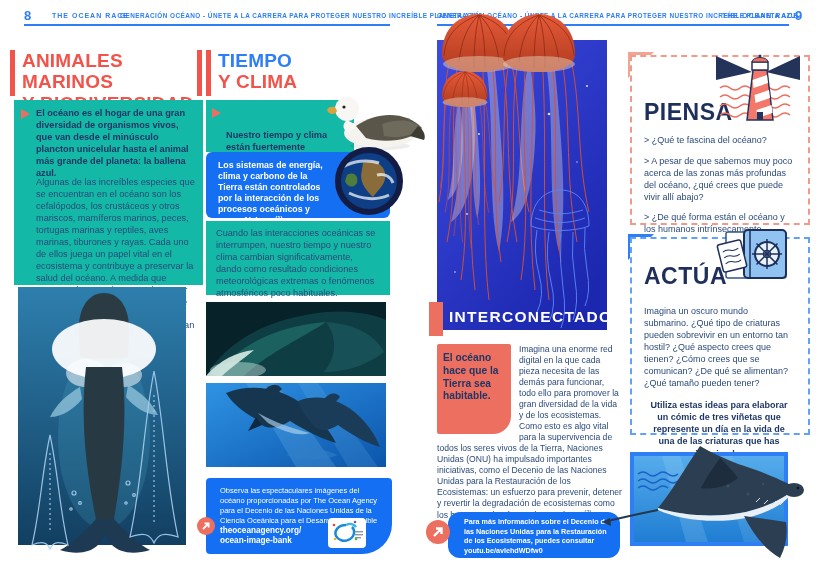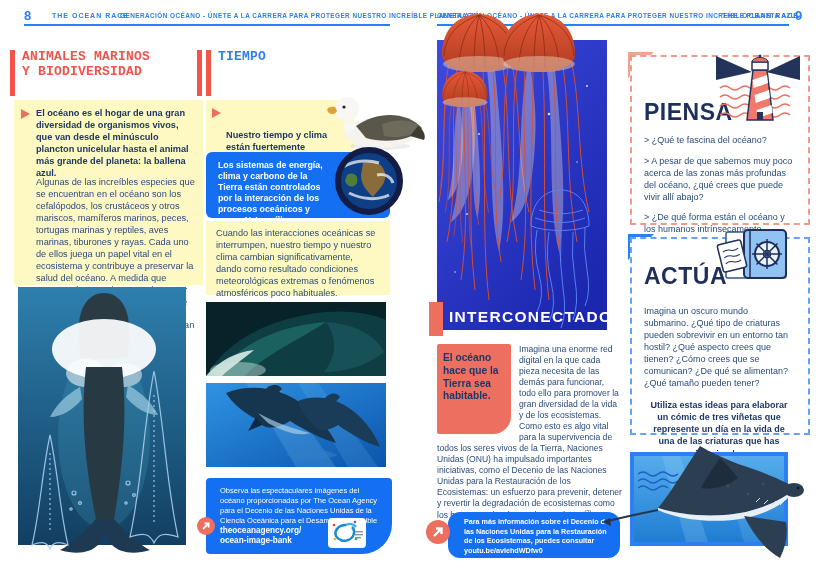--- a/index.html
+++ b/index.html
@@ -6,24 +6,24 @@
   .spread{position:relative;width:818px;height:576px;background:#ffffff;overflow:hidden;
           font-family:"Liberation Sans",sans-serif;color:#22355F;}
   .abs{position:absolute;}
   
   .hdr-tag{font-size:6.4px;font-weight:bold;color:#2D7EF7;letter-spacing:0.45px;white-space:nowrap;}
   .hdr-brand{font-size:7px;font-weight:bold;color:#2D7EF7;letter-spacing:1px;white-space:nowrap;}
   .hdr-num{font-size:13px;font-weight:bold;color:#2D7EF7;}
   .hdr-line{height:2px;background:#2D7EF7;}
   
   .red-bar{width:5px;background:#F2544B;}
-  .col-title{font-size:13px;font-weight:bold;line-height:1.12;color:#F2544B;letter-spacing:0.2px;font-family:Liberation Mono, monospace;}
+  .col-title{font-size:19px;font-weight:bold;line-height:1.12;color:#F2544B;letter-spacing:0.2px;}
   .blue-word{color:#2D7EF7;}
   
-  .softbox{background:#fef9c3;}
+  .softbox{background:#14b8a6;}
   .tri-bullet{width:0;height:0;border-left:9px solid #ED6F60;border-top:5px solid transparent;border-bottom:5px solid transparent;}
   .intro-txt{font-weight:bold;font-size:9.2px;line-height:1.3;color:#1F3766;}
   .body-txt{font-size:9.2px;line-height:1.3;color:#2A4A7A;}
   .hl-box{background:#146FF2;border-radius:6px;}
   .hl-txt{font-weight:bold;font-size:8.8px;line-height:1.24;color:#ffffff;}
   sup.ref{font-size:6px;}
   
   .credit-box{background:#146FF2;color:#ffffff;border-radius:4px 4px 30px 4px;}
   .credit-text{font-size:7.5px;line-height:1.32;}
   .credit-link{font-weight:bold;font-size:8.2px;line-height:1.25;color:#ffffff;text-decoration:none;display:block;}
@@ -100,20 +100,21 @@
         <circle cx="55" cy="222" r="1.2"></circle>
       <circle cx="112" cy="196" r="2"></circle>
         <circle cx="118" cy="208" r="1.4"></circle>
         <circle cx="110" cy="216" r="1.2"></circle>
     </g>
   </svg>
 
   <div class="abs red-bar" style="left:206px;top:50px;height:46px;"></div>
   <div class="abs col-title" style="left:218px;top:50px;width:170px;">
     <div class="blue-word">TIEMPO</div>
+    <div>Y CLIMA</div>
   </div>
 
   <div class="abs softbox" style="left:206px;top:100px;width:148px;height:52px;">
     <div class="abs tri-bullet" style="left:6px;top:8px;"></div>
     <div class="abs intro-txt" style="left:20px;top:7px;width:120px;margin-top:23px;">Nuestro tiempo y clima están fuertemente influenciados por el océano.</div>
   </div>
 
   <svg class="abs" style="left:322px;top:86px;" width="104" height="66" viewBox="0 0 104 66">
     <ellipse cx="58" cy="60" rx="30" ry="4" fill="#000000" opacity="0.07"></ellipse>
     <ellipse cx="58" cy="47" rx="36" ry="15" fill="#F4F3EE"></ellipse>

